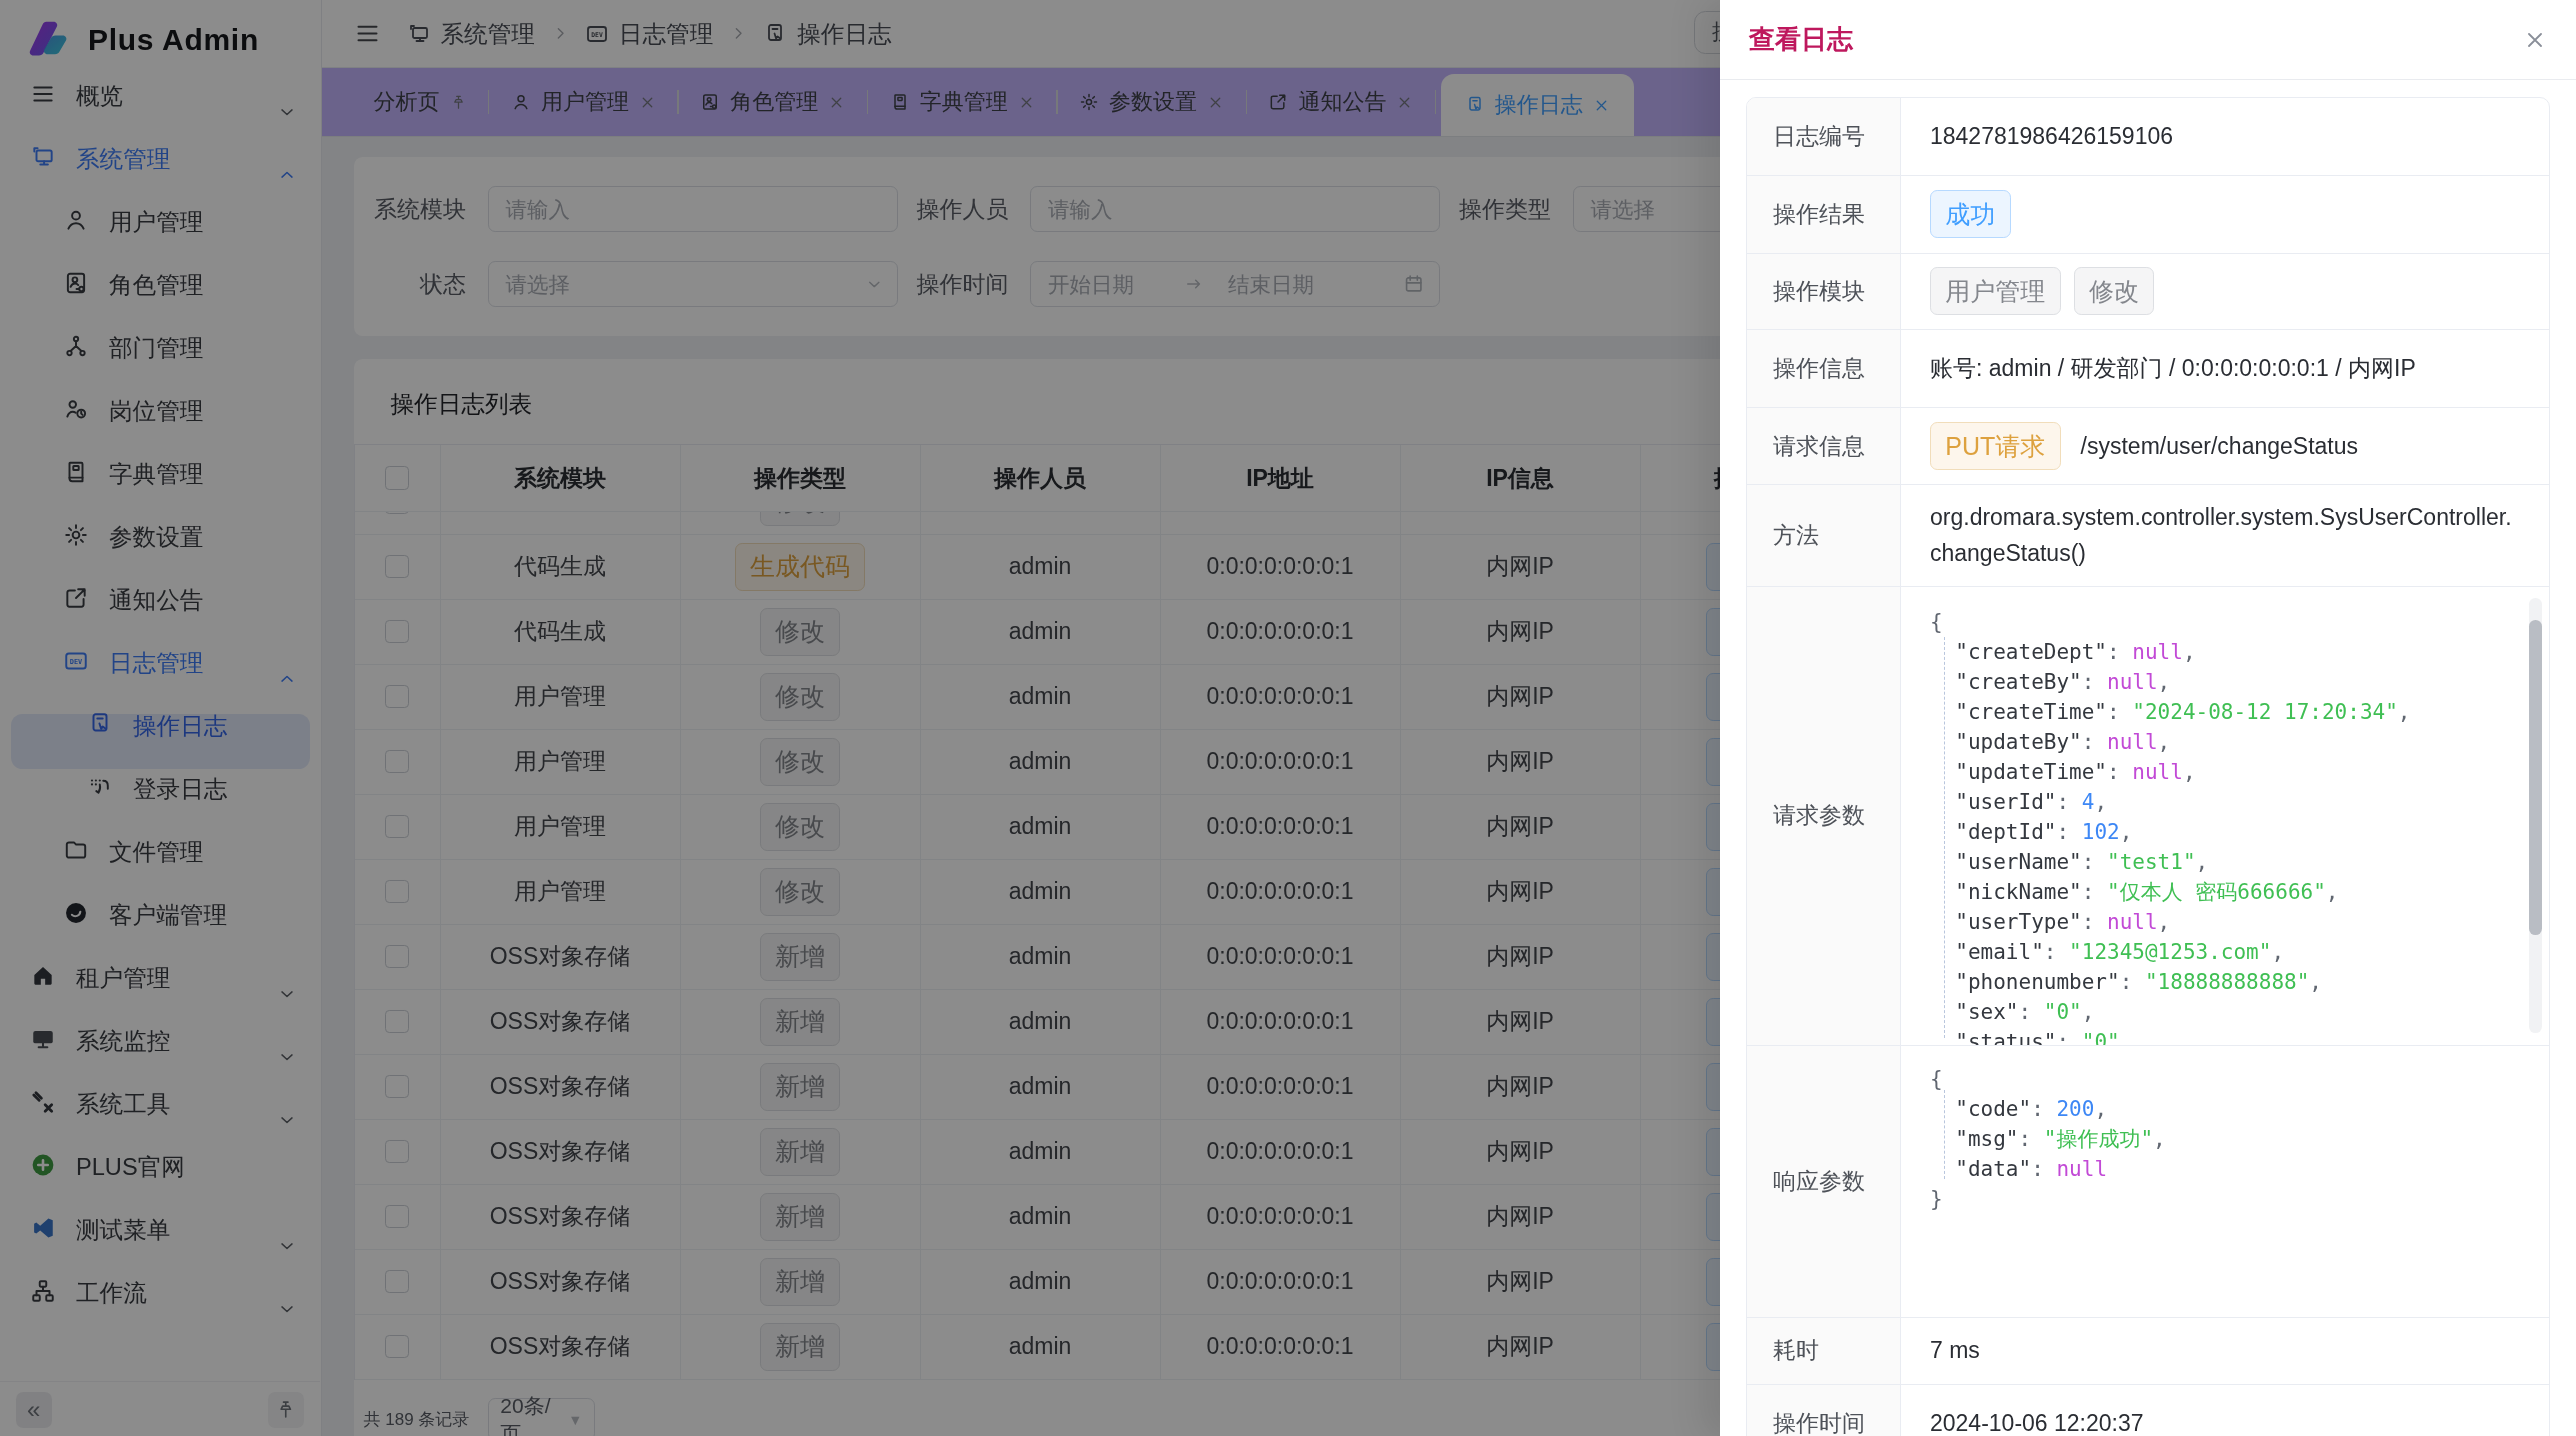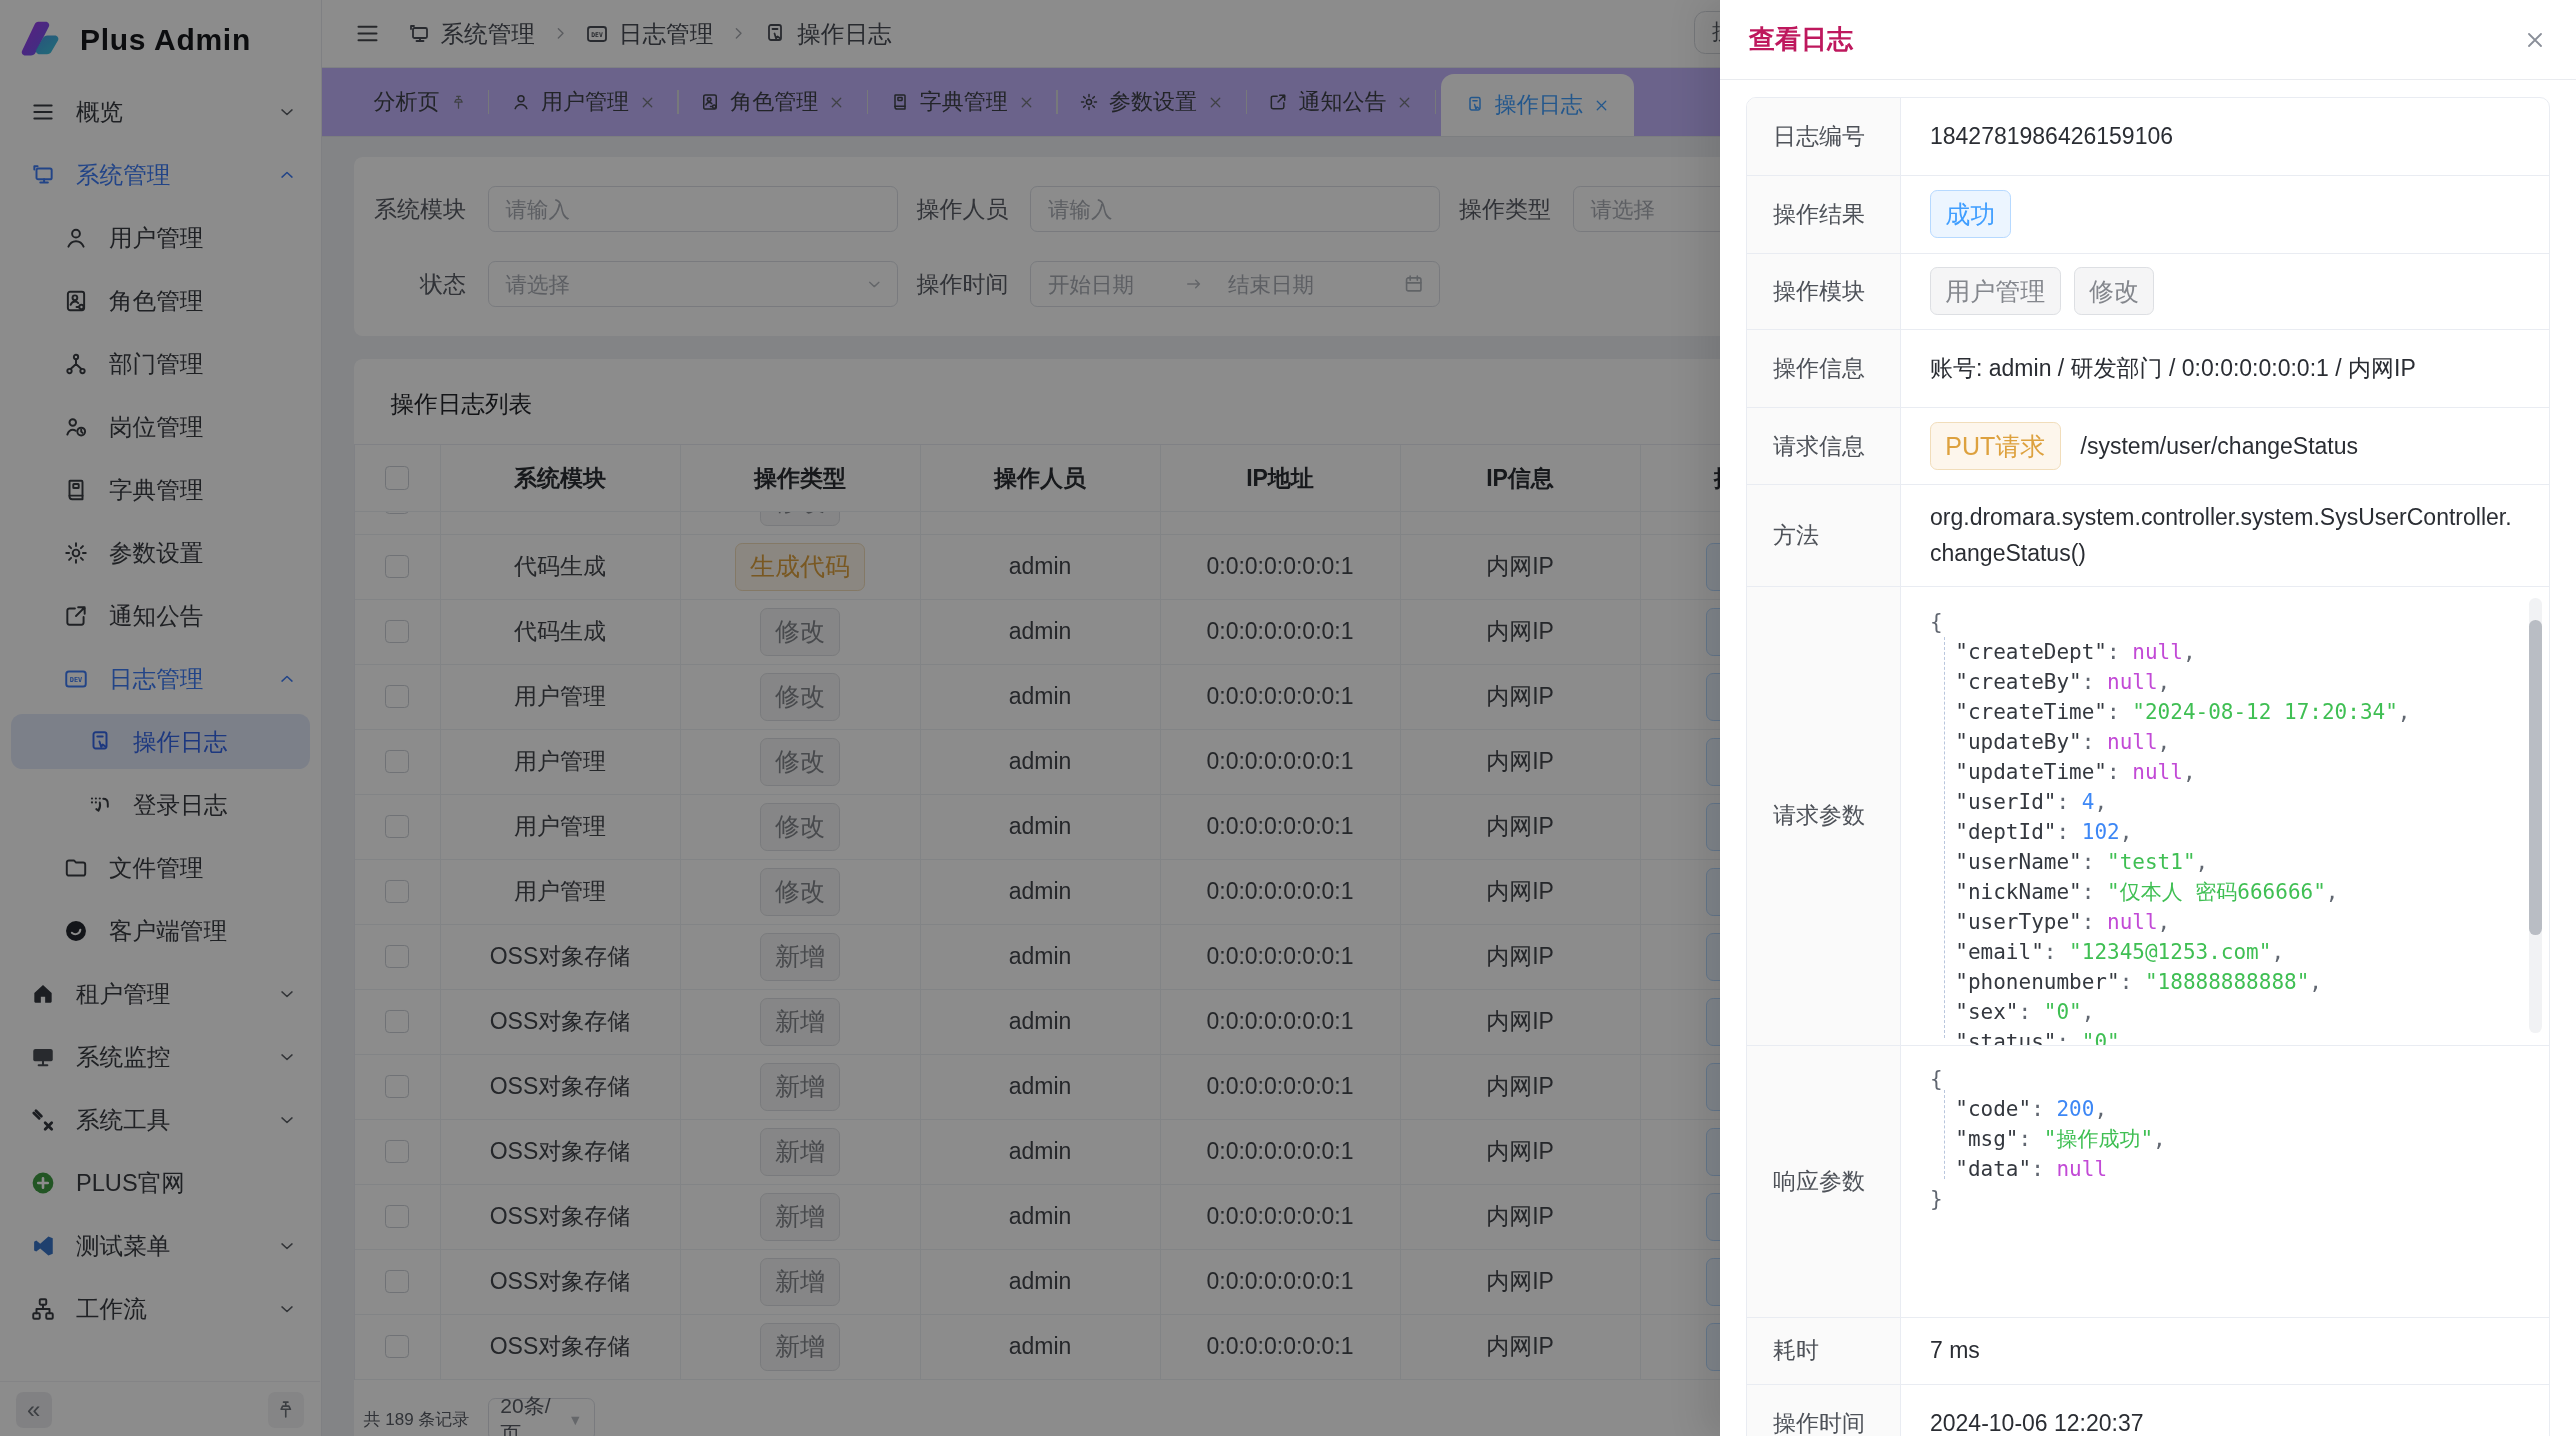--- a/index.html
+++ b/index.html
@@ -1,24 +1,24 @@
 <!DOCTYPE html>
 <html style="font-size:11.4px"><head>
 <meta charset="utf-8">
 <style>
   html,body{margin:0;padding:0;background:#2b2b2b;}
   #app{position:relative;width:2576px;height:1437px;background:#eef0f4;overflow:hidden;
        font-family:"Liberation Sans",sans-serif;-webkit-font-smoothing:antialiased;}
   svg{display:block}
   
   .sidebar{position:absolute;left:0;top:0;bottom:0;width:321px;background:#fff;border-right:1.4px solid #e8eaef;z-index:1;overflow:hidden}
-  .logo{height:80px;display:flex;align-items:center;padding-left:19px}
+  .logo{height:80px;display:flex;align-items:center;padding-left:27px}
   .logo-title{font-size:30px;font-weight:700;color:#17181c;margin-left:17px;letter-spacing:0.7px}
   .menu{position:absolute;top:80px;left:0;right:0;bottom:56px;overflow:hidden}
-  .mi{position:relative;height:63px;display:flex;align-items:center;color:#3a3d43;font-size:23.6px;cursor:pointer}
+  .mi{position:relative;height:63px;display:flex;align-items:flex-start;color:#3a3d43;font-size:23.6px;cursor:pointer}
   .mi .ic{width:27px;height:27px;flex:none;display:flex;align-items:center;justify-content:center;position:relative;z-index:1}
   .mi .ic svg{width:26px;height:26px}
   .mi .lb{margin-left:20px;position:relative;z-index:1;white-space:nowrap}
   .mi .arrow{position:absolute;right:24px;top:50%;transform:translateY(-50%);color:#5d6167;z-index:1}
   .mi .arrow svg{width:20px;height:20px}
   .lvl0{padding-left:29px}.lvl1{padding-left:62px}.lvl2{padding-left:86px}
   .mi.blue{color:#3f7df6}.mi.blue .arrow{color:#3f7df6}
   .mi.sel{color:#3567e8}
   .mi.sel::before{content:"";position:absolute;left:11.4px;right:11.4px;top:3.6px;bottom:3.6px;background:#e2e9fa;border-radius:11.4px}
   .side-footer{position:absolute;left:0;right:1.4px;bottom:0;height:56px;background:#fff;display:flex;align-items:center;justify-content:space-between;padding:0 15.7px;box-sizing:border-box;border-top:0.7px solid #f0f1f4}

